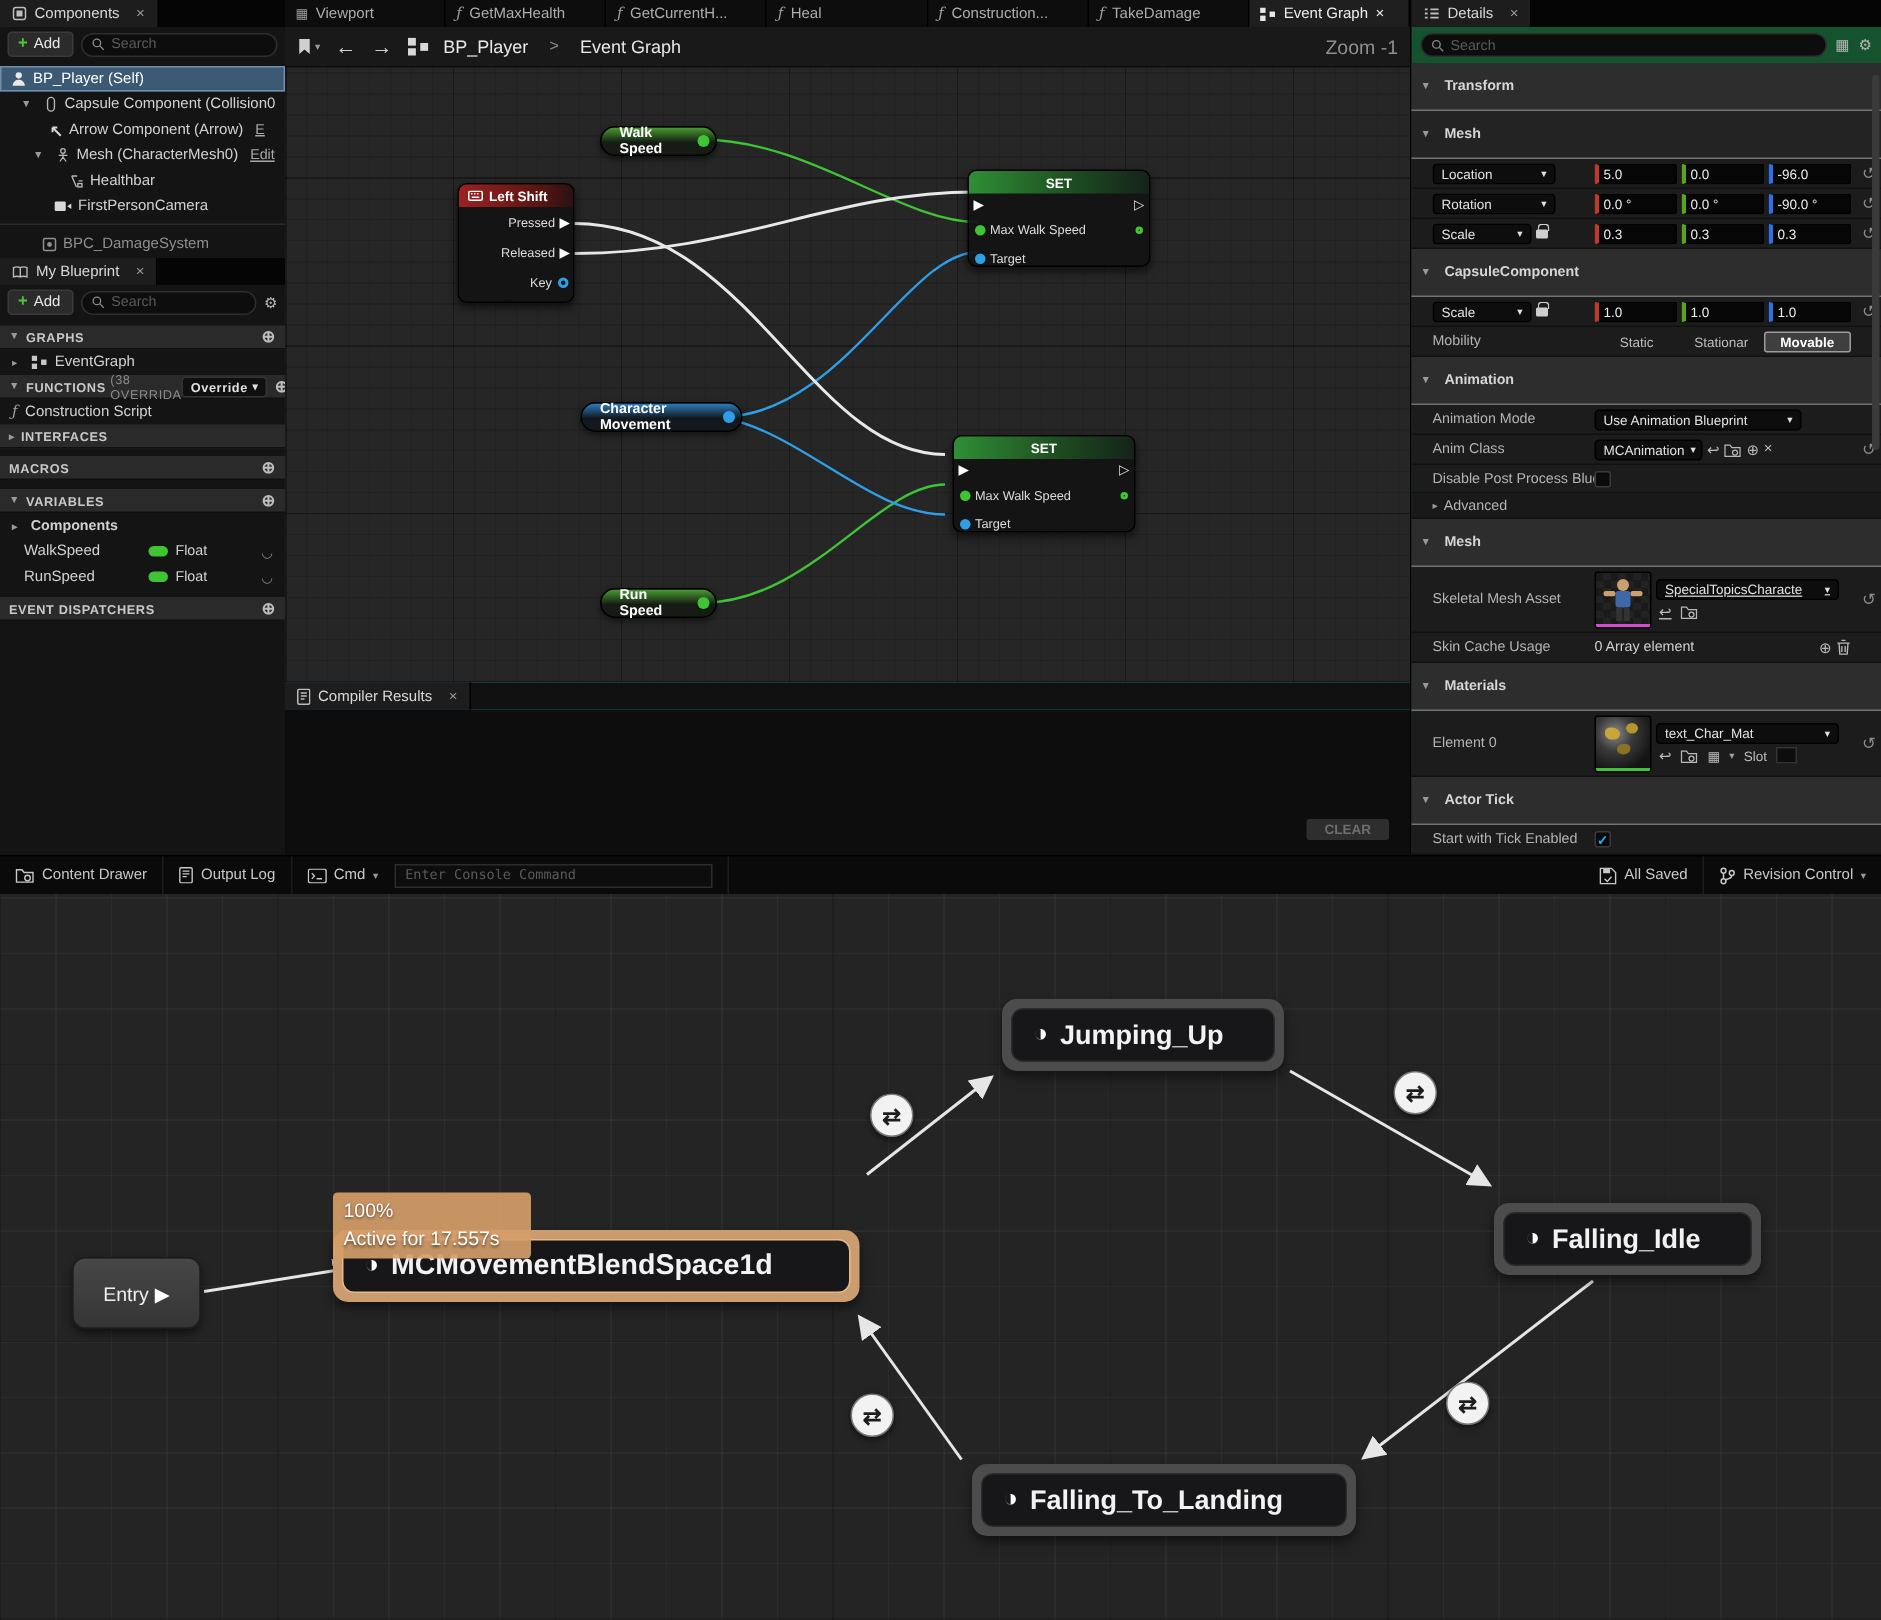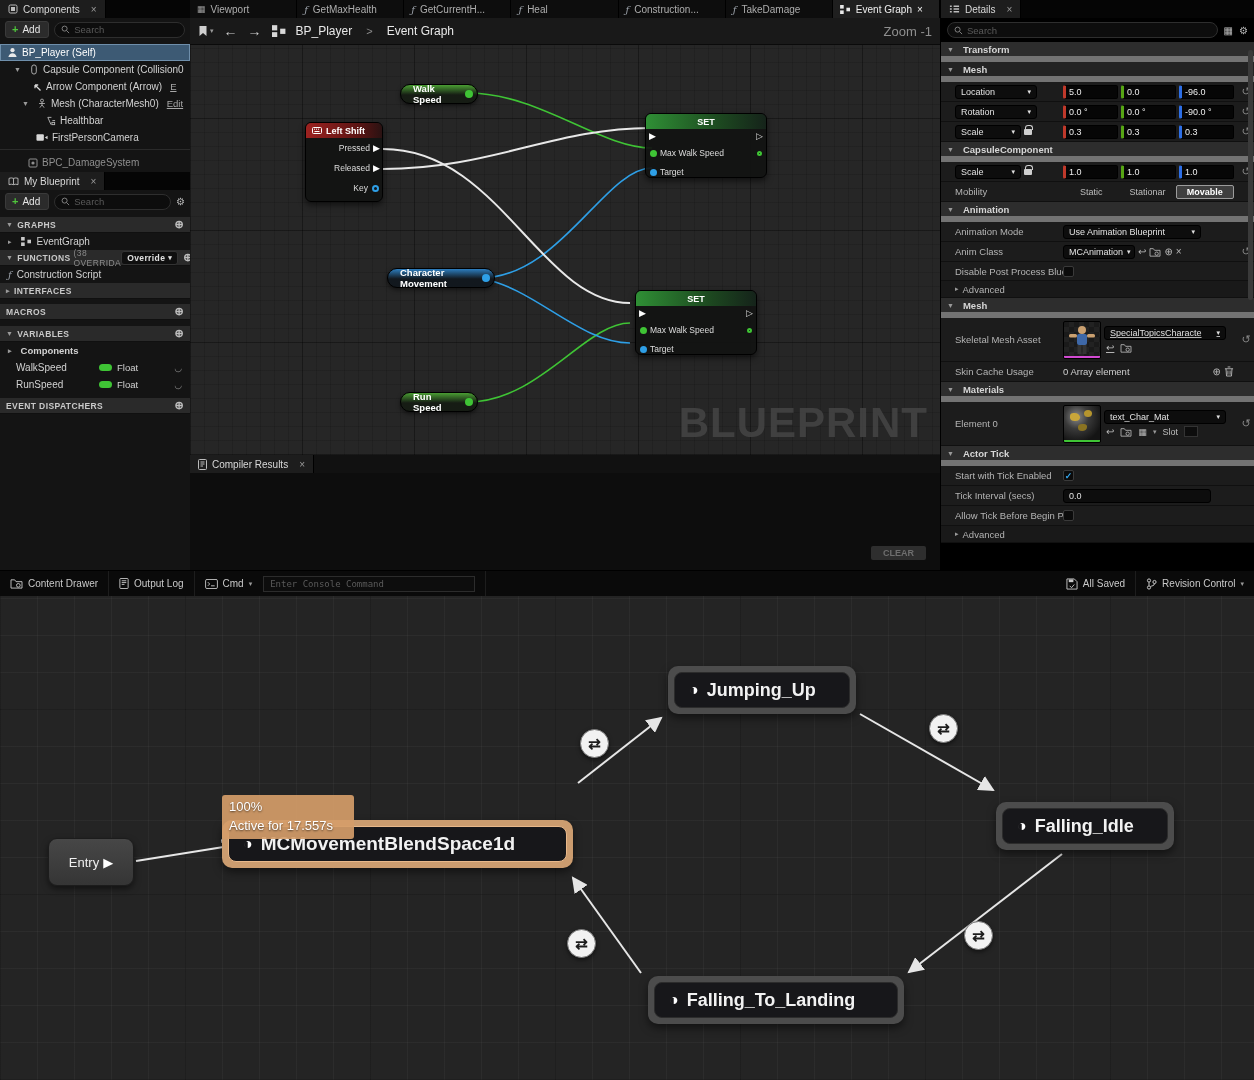--- a/index.html
+++ b/index.html
@@ -66,28 +66,28 @@
   .prow .lbl-l { margin-left:12px; }
   .execpin { font-size:9px; color:#fff; position:absolute; }
   .circpin { width:7px; height:7px; border-radius:50%; position:absolute; }
   .watermark { position:absolute; right:12px; bottom:8px; font-size:42px; font-weight:bold; color:#454545; letter-spacing:1px; opacity:.85; }
 
   
   #compiler-body { background:#0d0d0d; position:relative; }
   .clearbtn { position:absolute; right:14px; bottom:10px; background:#2e2e2e; color:#6e6e6e; font-size:9px; font-weight:bold; padding:2px 12px; border-radius:2px; }
 
   
-  #details-panel { background:#000000; border-left:1px solid #000; }
+  #details-panel { background:#14532d; border-left:1px solid #000; }
   .drow { display:flex; align-items:center; background:#1c1c1c; border-bottom:1px solid #101010; padding-left:14px; font-size:9.5px; color:#b4b4b4; position:relative; }
   .dlabel { width:108px; white-space:nowrap; overflow:hidden; }
   .dval { flex:1; display:flex; align-items:center; gap:3px; padding-right:4px; }
   .dreset { width:16px; color:#8a8a8a; font-size:11px; text-align:center; }
   .vecbox { flex:1; background:#060606; border:1px solid #000; border-left:3px solid; border-radius:2px; height:14px; font-size:9px; color:#eee; display:flex; align-items:center; padding-left:3px; white-space:nowrap; overflow:hidden; }
   .ddbox { background:#0d0d0d; border:1px solid #000; border-radius:3px; height:14px; display:flex; align-items:center; gap:4px; font-size:9px; color:#e2e2e2; padding:0 5px; white-space:nowrap; overflow:hidden; }
-  .dhead { display:flex; align-items:center; gap:5px; background:#2d2d2d; font-size:9.5px; font-weight:bold; color:#d6d6d6; height:20px; padding:0 6px; border-bottom:6px solid #737373; }
+  .dhead { display:flex; align-items:center; gap:5px; background:#2d2d2d; font-size:9.5px; font-weight:bold; color:#d6d6d6; height:32px; padding:0 6px; border-bottom:1px solid #737373; }
   .dsub { background:#232323; }
   .lockic { width:8px; height:6px; background:#cfcfcf; border-radius:1px; position:relative; margin:0 3px; }
   .lockic::before { content:""; position:absolute; top:-4px; left:1px; width:6px; height:4px; border:1px solid #cfcfcf; border-bottom:none; border-radius:3px 3px 0 0; }
   .chk { width:11px; height:11px; background:#0b0b0b; border:1px solid #3a3a3a; border-radius:2px; display:flex; align-items:center; justify-content:center; font-size:9px; color:#35a9f0; font-weight:bold; }
   .segbtn { flex:1; text-align:center; font-size:9px; color:#bdbdbd; padding:1px 0; white-space:nowrap; overflow:hidden; }
   .segbtn.on { background:#3f3f3f; border:1px solid #9c9c9c; border-radius:2px; color:#fff; font-weight:bold; }
   .thumb { width:38px; height:38px; border:1px solid #000; border-radius:2px; position:relative; overflow:hidden;
     background: conic-gradient(#222 0 25%, #1a1a1a 0 50%, #222 0 75%, #1a1a1a 0) 0 0/10px 10px, #1d1d1d; }
   .smallic { color:#b9b9b9; font-size:10px; }
   .scrollthumb { position:absolute; right:1px; width:5px; background:#3a3a3a; border-radius:3px; }
@@ -432,21 +432,20 @@
         <span class="circpin" style="left:4px;background:#2e9fe6;"></span>
         <span class="lbl-l" style="margin-left:14px;">Target</span>
       </div>
     </div>
 
     <div class="getnode green" style="left:210px;top:347px;width:78px;">
       <span>Run Speed</span>
       <span class="pindot" style="background:#3fc435;"></span>
     </div>
 
-    <div class="watermark">BLUEPRINT</div>
   </div>
 
   <div class="abs" style="left:0;top:455px;width:750px;height:115px;background:#0ea5e9;">
     <div class="tabbar" style="background:#111;">
       <div class="ptab">
         <svg width="9" height="11" viewBox="0 0 9 11">
             <rect x="0.5" y="0.5" width="8" height="10" rx="1" fill="none" stroke="#bdbdbd"></rect>
             <path d="M2.5 3h4M2.5 5h4M2.5 7h2.5" stroke="#bdbdbd"></path>
           </svg>
         <span>Compiler Results</span>

